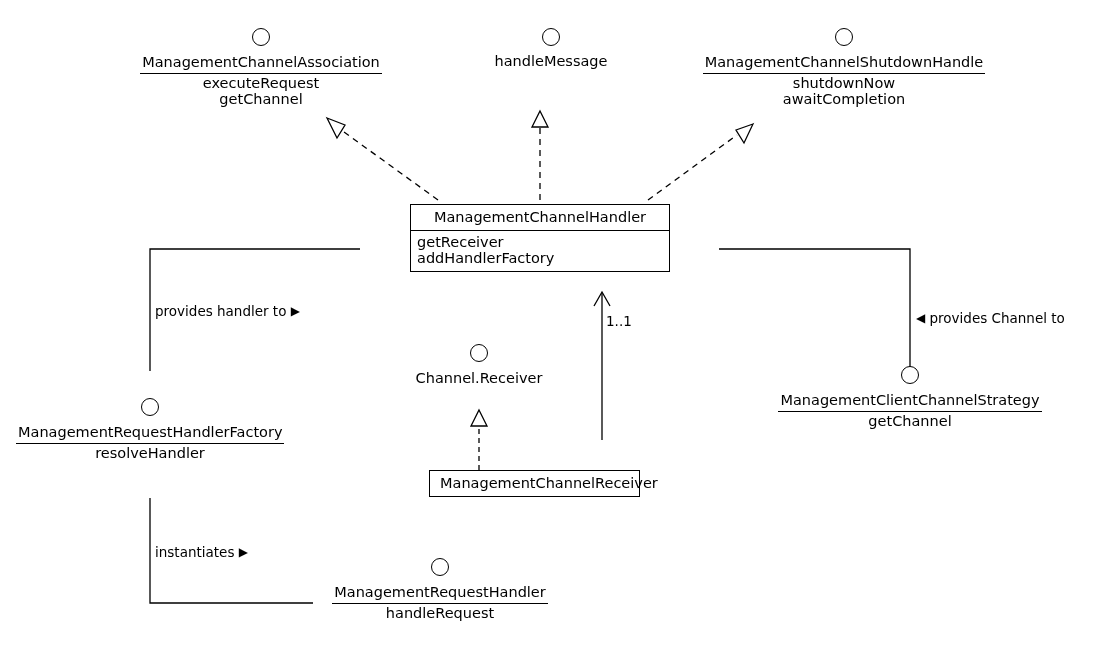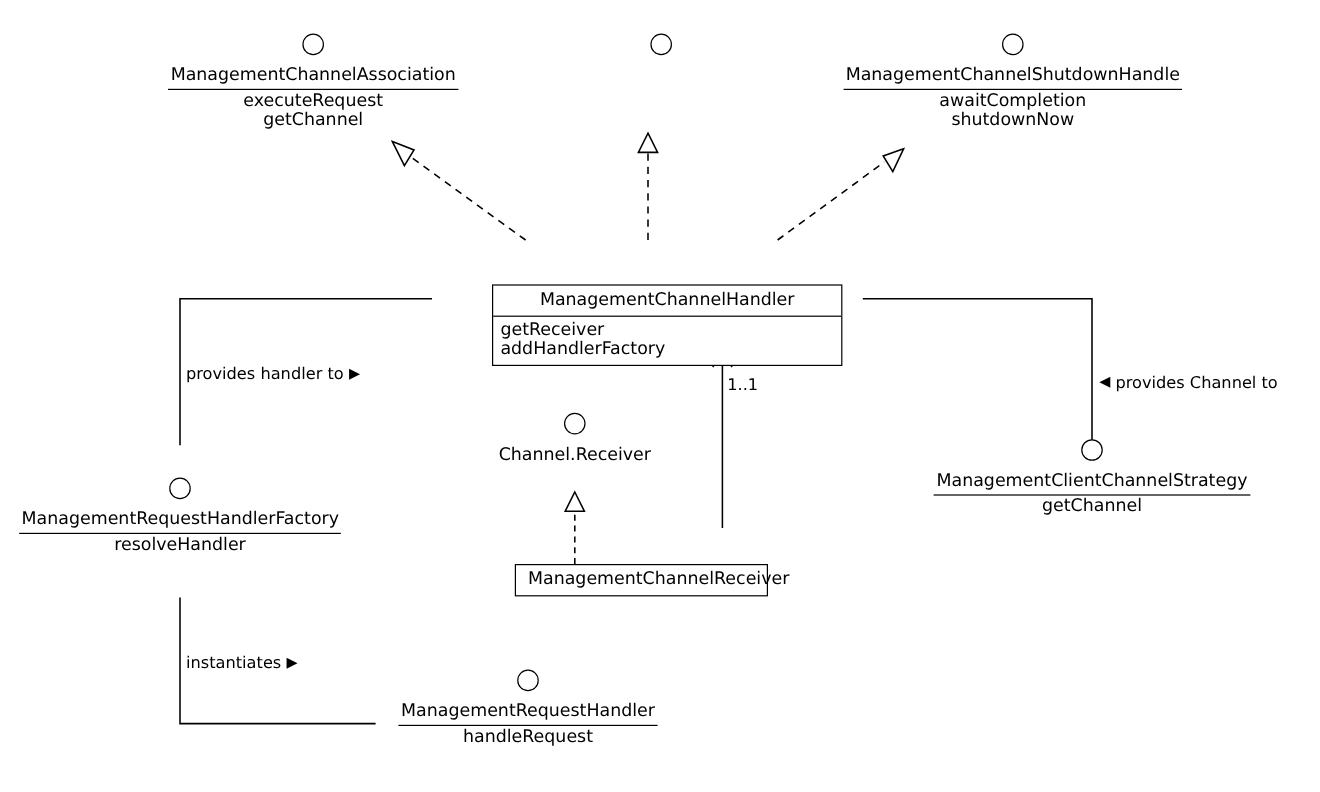--- a/index.html
+++ b/index.html
@@ -157,32 +157,35 @@
     <div class="lolli"></div>
     <div class="iface-name ruled">ManagementChannelAssociation</div>
     <div class="ops">
       <div>executeRequest</div>
       <div>getChannel</div>
     </div>
   </div>
 
   <div class="node iface" style="left:438px; top:28px; width:226px;">
     <div class="lolli"></div>
+    <div class="ops">
+      <div>handleMessage</div>
+    </div>
   </div>
 
   <div class="node iface" style="left:700px; top:28px; width:288px;">
     <div class="lolli"></div>
     <div class="iface-name ruled">ManagementChannelShutdownHandle</div>
     <div class="ops">
+      <div>shutdownNow</div>
       <div>awaitCompletion</div>
-      <div>shutdownNow</div>
-    </div>
-  </div>
-
-  <div class="node classbox" style="left:410px; top:237px; width:292px;">
+    </div>
+  </div>
+
+  <div class="node classbox" style="left:410px; top:204px; width:260px;">
     <div class="cls-title">ManagementChannelHandler</div>
     <div class="cls-ops">
       <div>getReceiver</div>
       <div>addHandlerFactory</div>
     </div>
   </div>
 
   <div class="node iface" style="left:399px; top:344px; width:160px;">
     <div class="lolli"></div>
     <div class="iface-name">Channel.Receiver</div>

